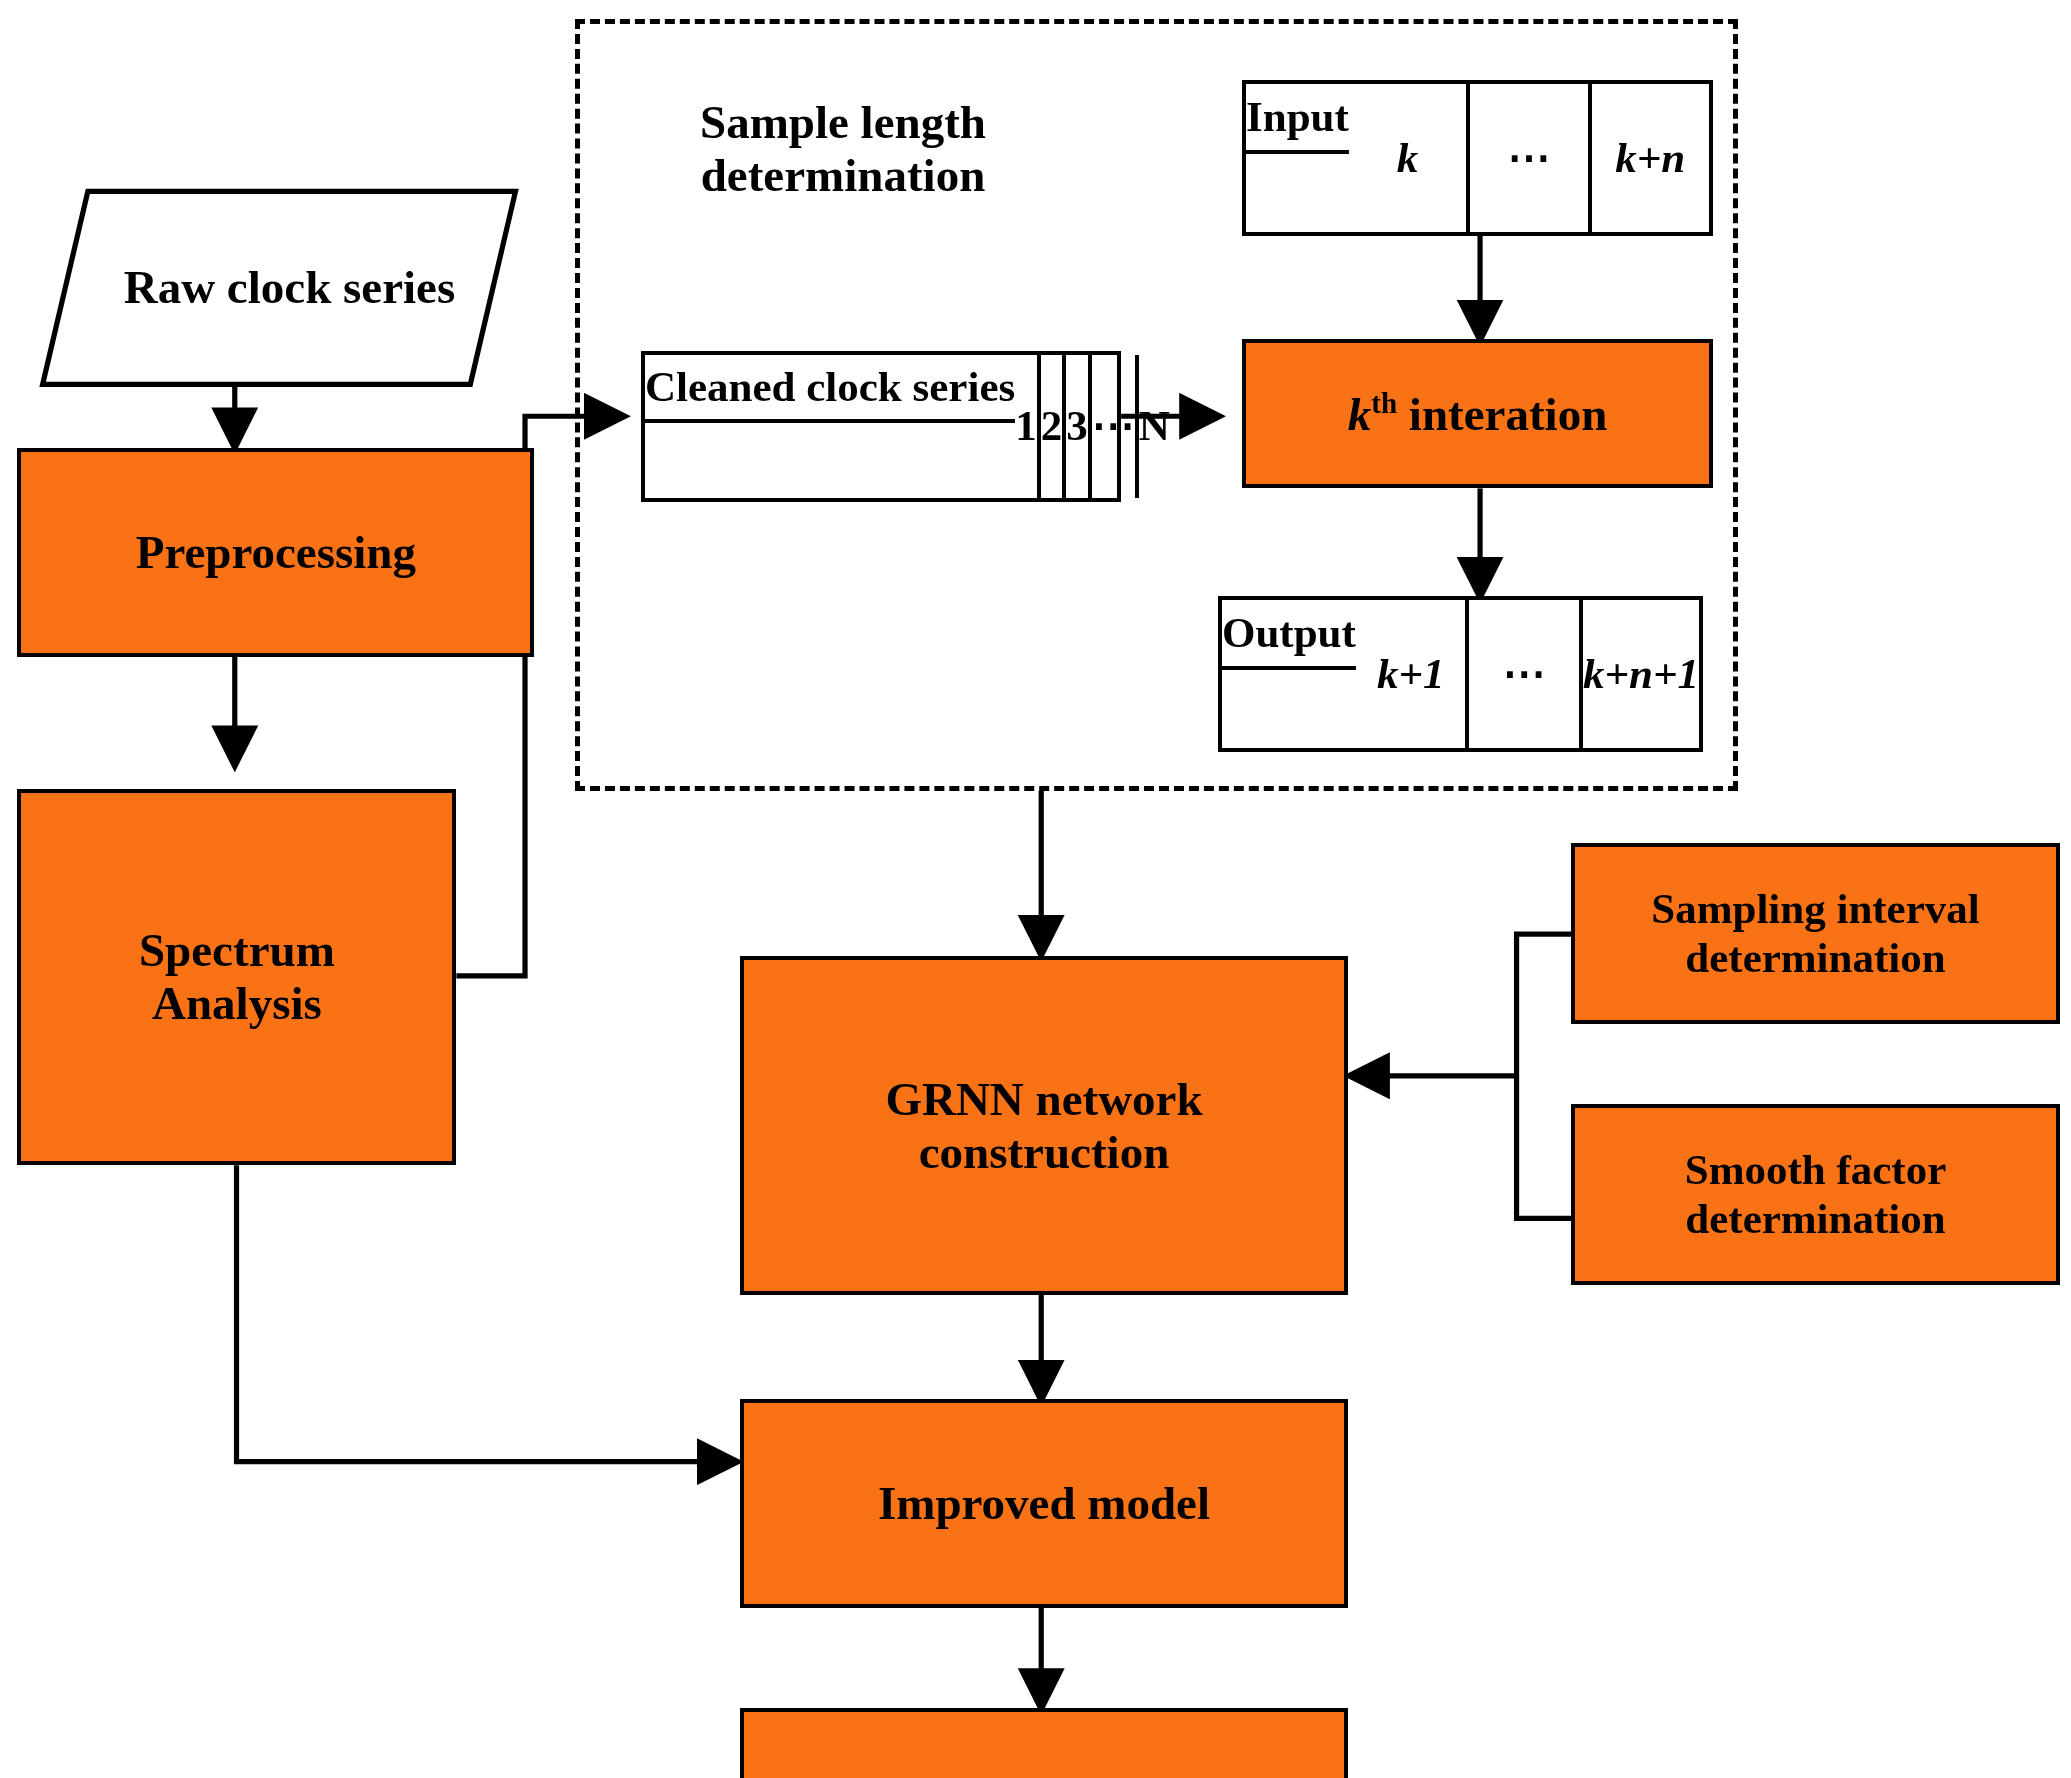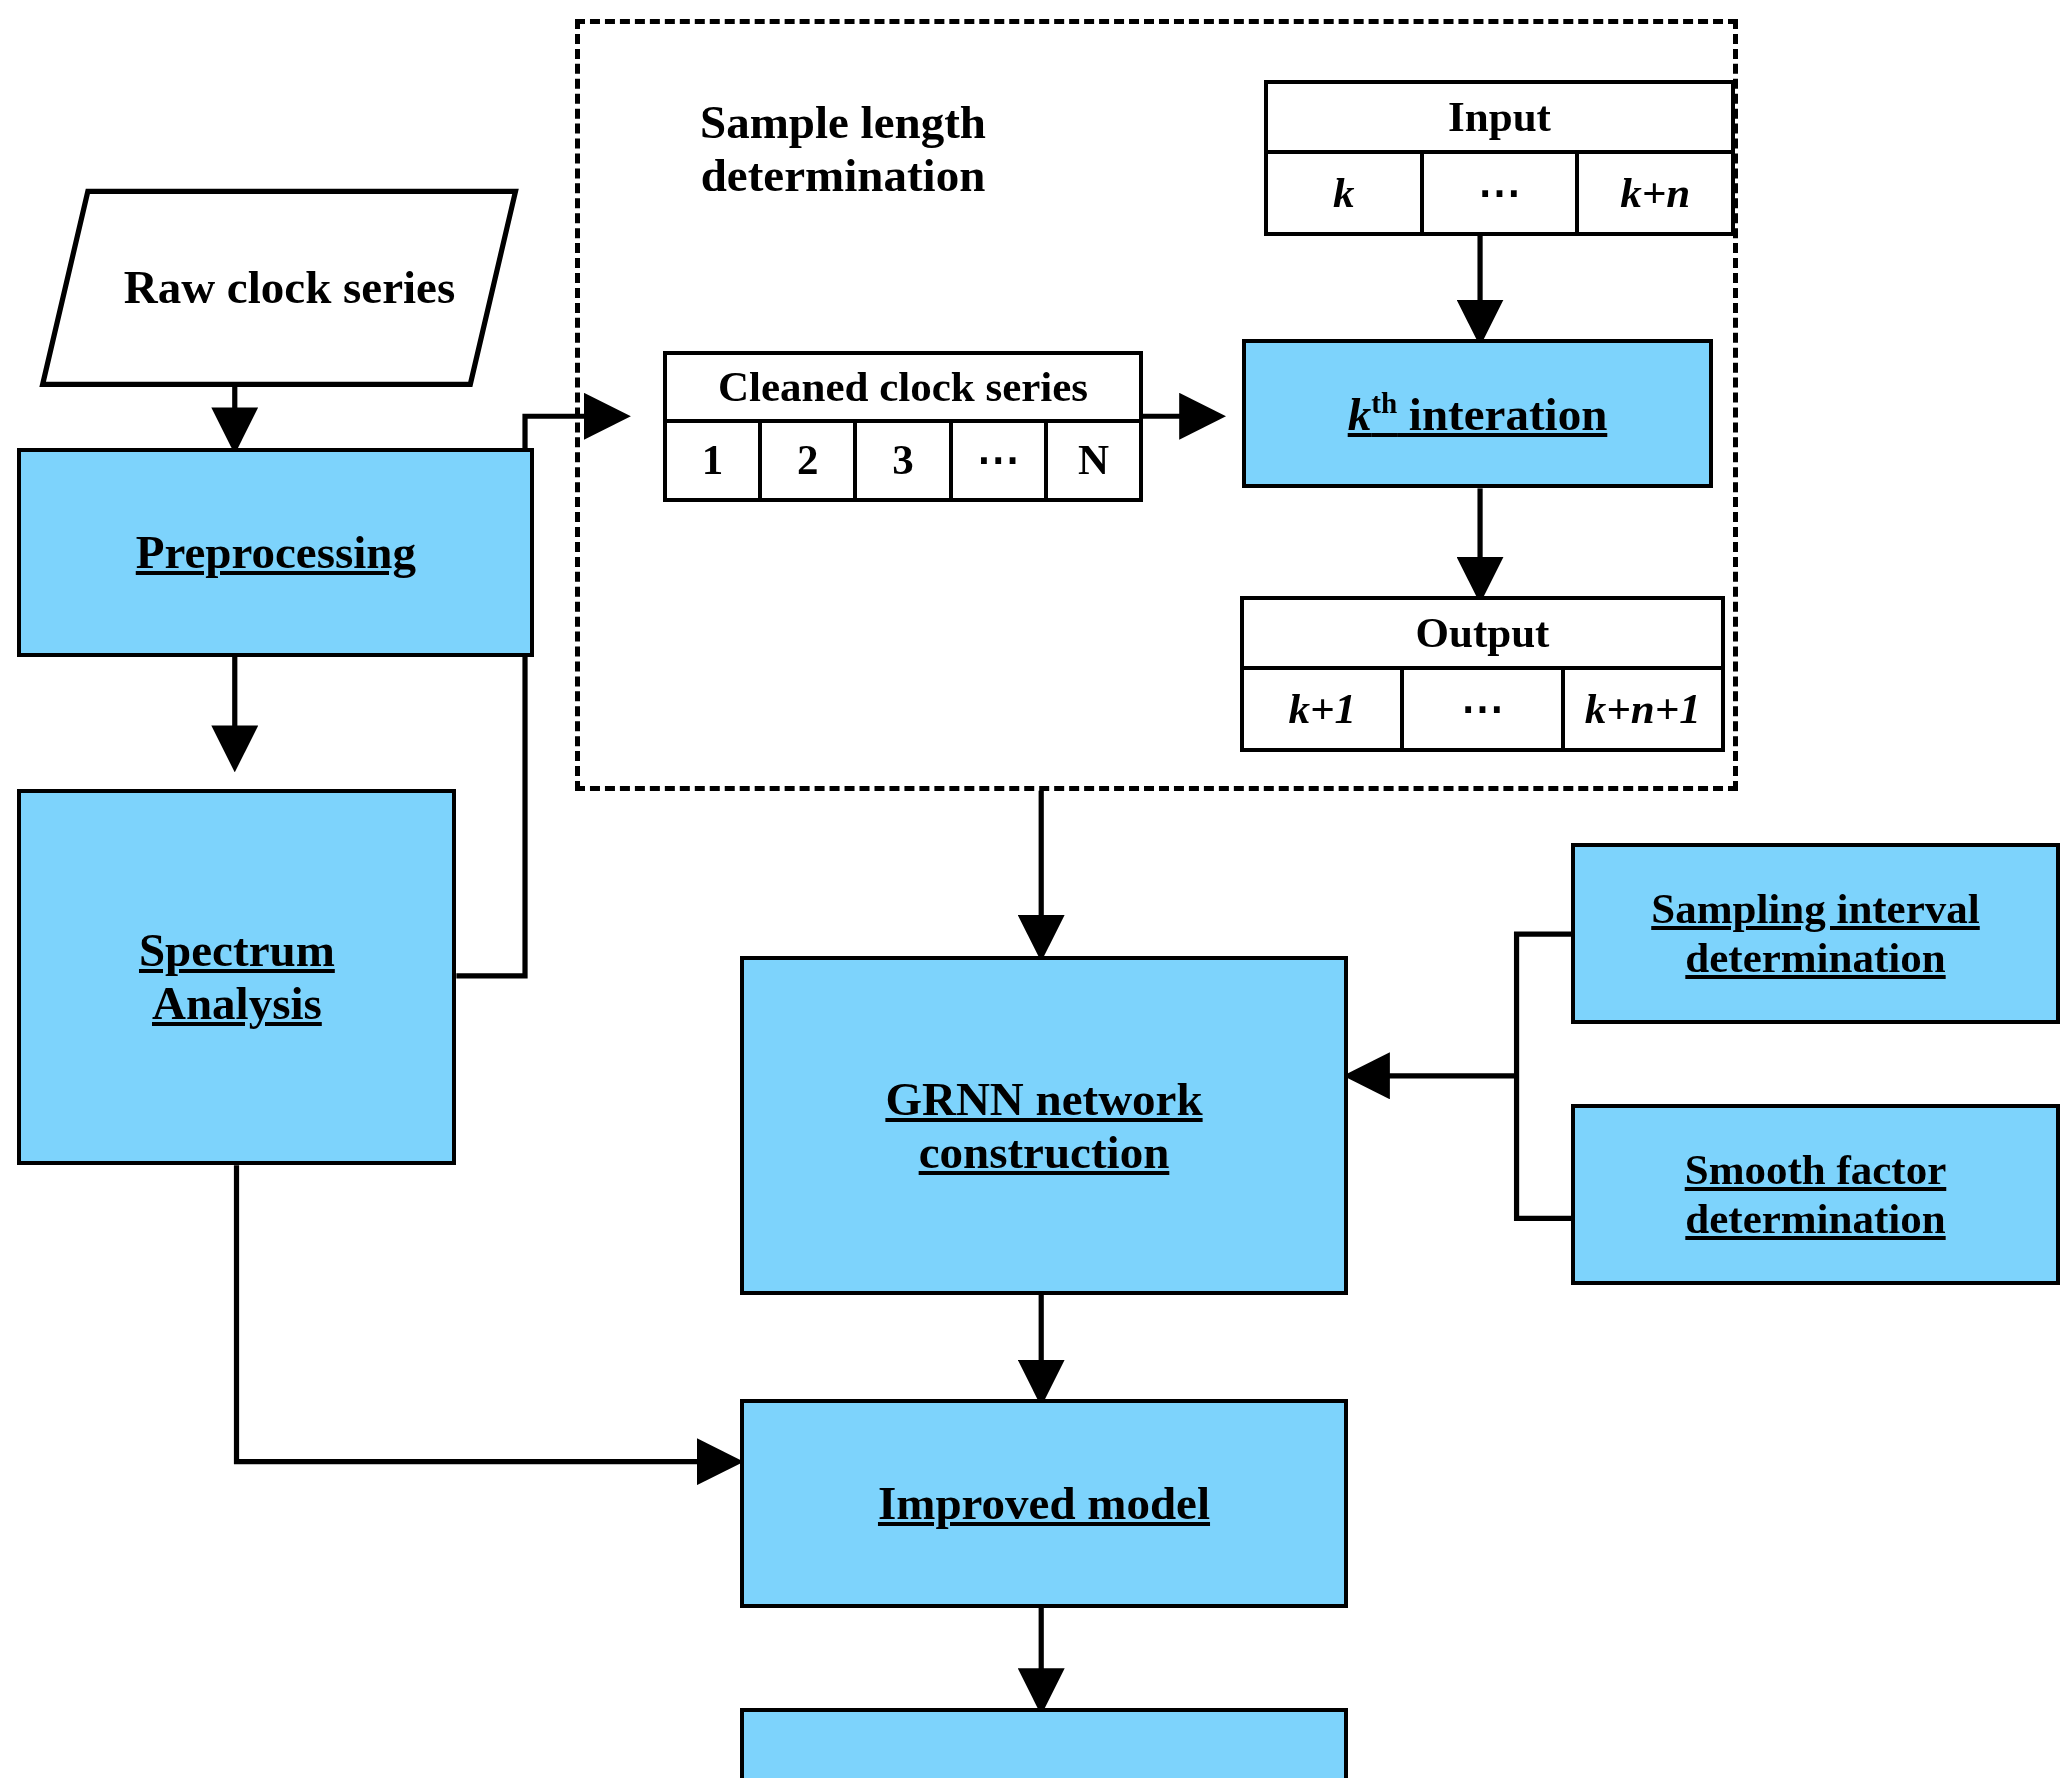--- a/index.html
+++ b/index.html
@@ -5,32 +5,32 @@
   html,body{margin:0;padding:0;background:#ffffff;}
   #stage{
     position:relative;
     width:2072px;height:1778px;
     background:#ffffff;
     font-family:"Liberation Serif","DejaVu Serif",serif;
     overflow:hidden;
   }
   svg#wires{position:absolute;left:0;top:0;width:2072px;height:1778px;}
   .node{position:absolute;box-sizing:border-box;display:flex;align-items:center;justify-content:center;}
-  .boxed{border:4.3px solid #000;background:#7dd3fc;text-decoration:underline;}
+  .boxed{border:4.3px solid #000;background:#f97316;}
   .lbl{
     color:#000;font-weight:700;text-align:center;line-height:1.12;
     font-family:"Liberation Serif","DejaVu Serif",serif;
   }
   .t54{font-size:47px;}
   .t50{font-size:43px;}
   .plaintext{position:absolute;}
   
   .para{position:absolute;}
   
-  .tbl{position:absolute;box-sizing:border-box;border:4.3px solid #000;background:#fff;display:flex;flex-direction:column;margin-left:22px;}
+  .tbl{position:absolute;box-sizing:border-box;border:4.3px solid #000;background:#fff;display:flex;flex-direction:row;}
   .tbl .hdr{flex:0 0 auto;display:flex;align-items:center;justify-content:center;border-bottom:4.3px solid #000;box-sizing:border-box;}
   .tbl .row{flex:1 1 auto;display:flex;box-sizing:border-box;}
   .tbl .cell{display:flex;align-items:center;justify-content:center;box-sizing:border-box;border-right:4.3px solid #000;}
   .tbl .cell:last-child{border-right:none;}
   .ital{font-style:italic;font-weight:700;}
   .sup{font-size:0.62em;vertical-align:super;font-style:normal;font-weight:700;}
   .dashbox{position:absolute;box-sizing:border-box;border:5.2px dashed #000;background:transparent;}
 </style>
 </head>
 <body>

